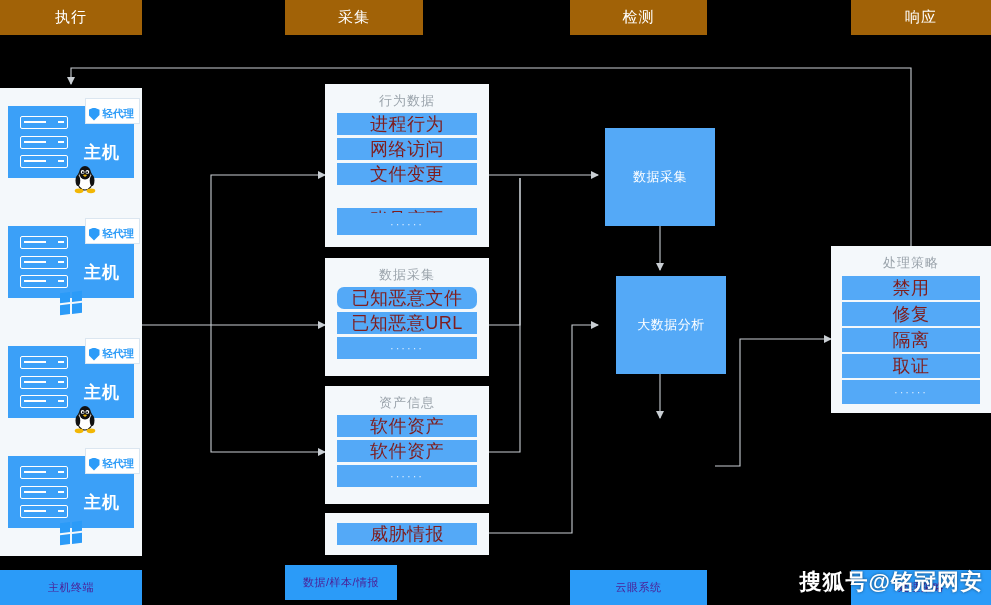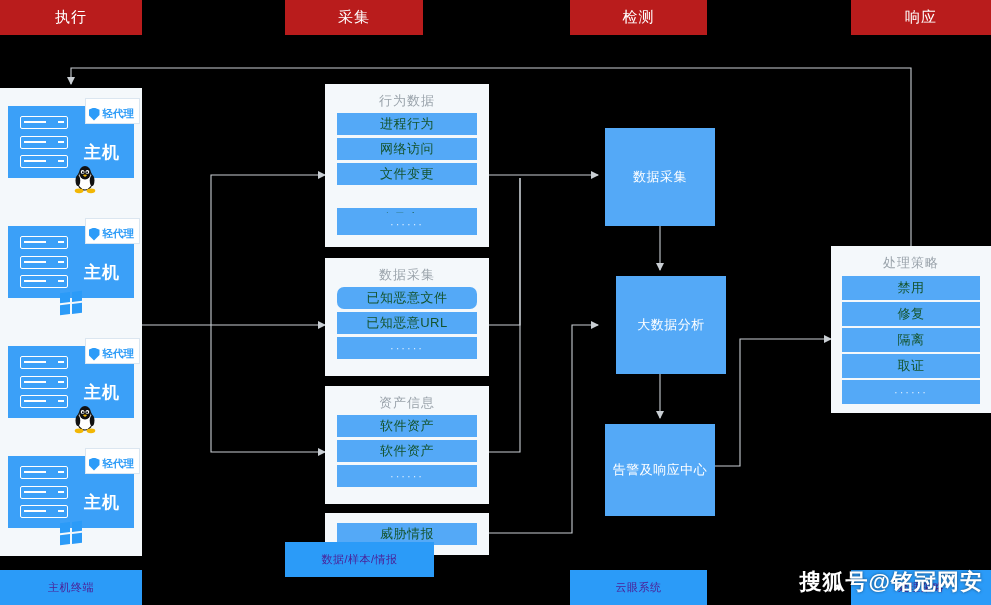--- a/index.html
+++ b/index.html
@@ -10,21 +10,21 @@
   #stage{
     position:relative;
     width:991px;height:605px;
     background:#000000;
     overflow:hidden;
   }
 
   
   .phase-bar{
     position:absolute;
-    background:#b91c1c;
+    background:#a16207;
     color:#ffffff;
     font-size:15px;
     display:flex;align-items:center;justify-content:center;
     letter-spacing:1px;
   }
   .bottom-bar{
     position:absolute;
     background:#2b9bf8;
     color:#4c1d95;
     font-size:11px;
@@ -42,22 +42,22 @@
     left:0;right:0;
     top:8px;
     text-align:center;
     color:#9aa3ab;
     font-size:13px;
     letter-spacing:1px;
   }
   .chip{
     position:absolute;
     background:#54a9f7;
-    color:#14532d;
-    font-size:13px;
+    color:#7f1d1d;
+    font-size:18px;
     display:flex;align-items:center;justify-content:center;
     letter-spacing:0.5px;
   }
   .chip.dots{
     color:#d9ecff;
     font-size:11px;
     letter-spacing:2px;
   }
 
   
@@ -365,23 +365,20 @@
         <span>威胁情报</span>
       </div>
   </div>
 
   <div class="proc-box" style="left:605px;top:128px;width:110px;height:98px;">
     <span>数据采集</span>
   </div>
   <div class="proc-box" style="left:605px;top:276px;width:110px;height:98px;margin-left:11px;">
     <span>大数据分析</span>
   </div>
-  <div class="proc-box" style="left:605px;top:424px;width:110px;height:92px;">
-    <span>告警及响应中心</span>
-  </div>
 
   <div class="panel" style="left:831px;top:246px;width:160px;height:167px;">
     <div class="panel-title">处理策略</div>
     <div class="chip" style="left:11px;top:30px;width:138px;height:24px;">
         <span>禁用</span>
       </div>
     <div class="chip" style="left:11px;top:56px;width:138px;height:24px;">
         <span>修复</span>
       </div>
     <div class="chip" style="left:11px;top:82px;width:138px;height:24px;">
@@ -391,21 +388,21 @@
         <span>取证</span>
       </div>
     <div class="chip dots" style="left:11px;top:134px;width:138px;height:24px;">
         <span>······</span>
       </div>
   </div>
 
   <div class="bottom-bar" style="left:0px;top:570px;width:142px;height:35px;">
     <span>主机终端</span>
   </div>
-  <div class="bottom-bar" style="left:285px;top:542px;width:149px;height:35px;">
+  <div class="bottom-bar" style="left:285px;top:565px;width:112px;height:35px;">
     <span>数据/样本/情报</span>
   </div>
   <div class="bottom-bar" style="left:570px;top:570px;width:137px;height:35px;">
     <span>云眼系统</span>
   </div>
   <div class="bottom-bar" style="left:851px;top:570px;width:140px;height:35px;">
     <span>处理策略</span>
   </div>
 
   <div id="watermark">搜狐号@铭冠网安</div>

